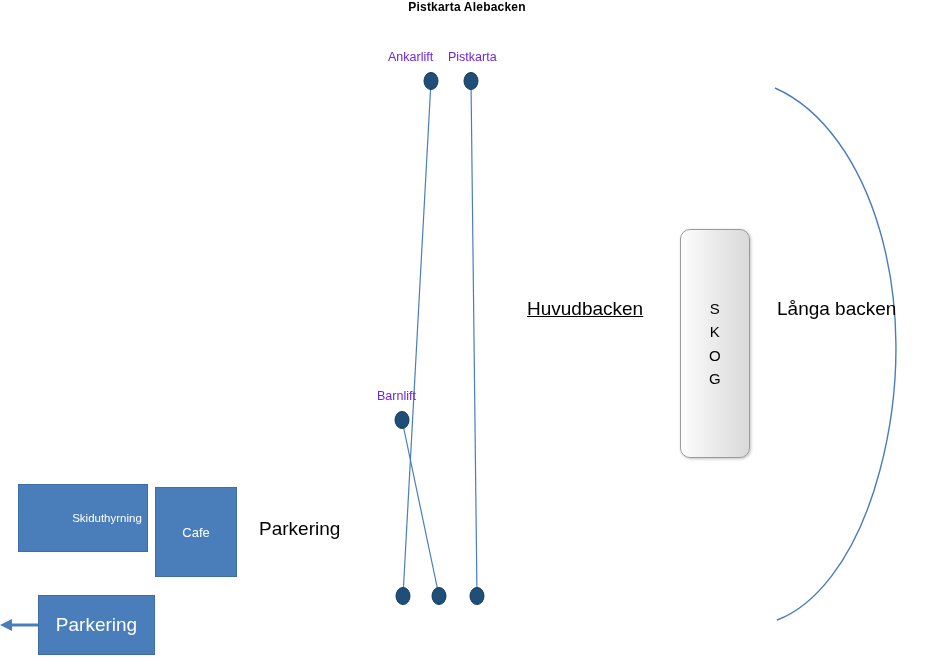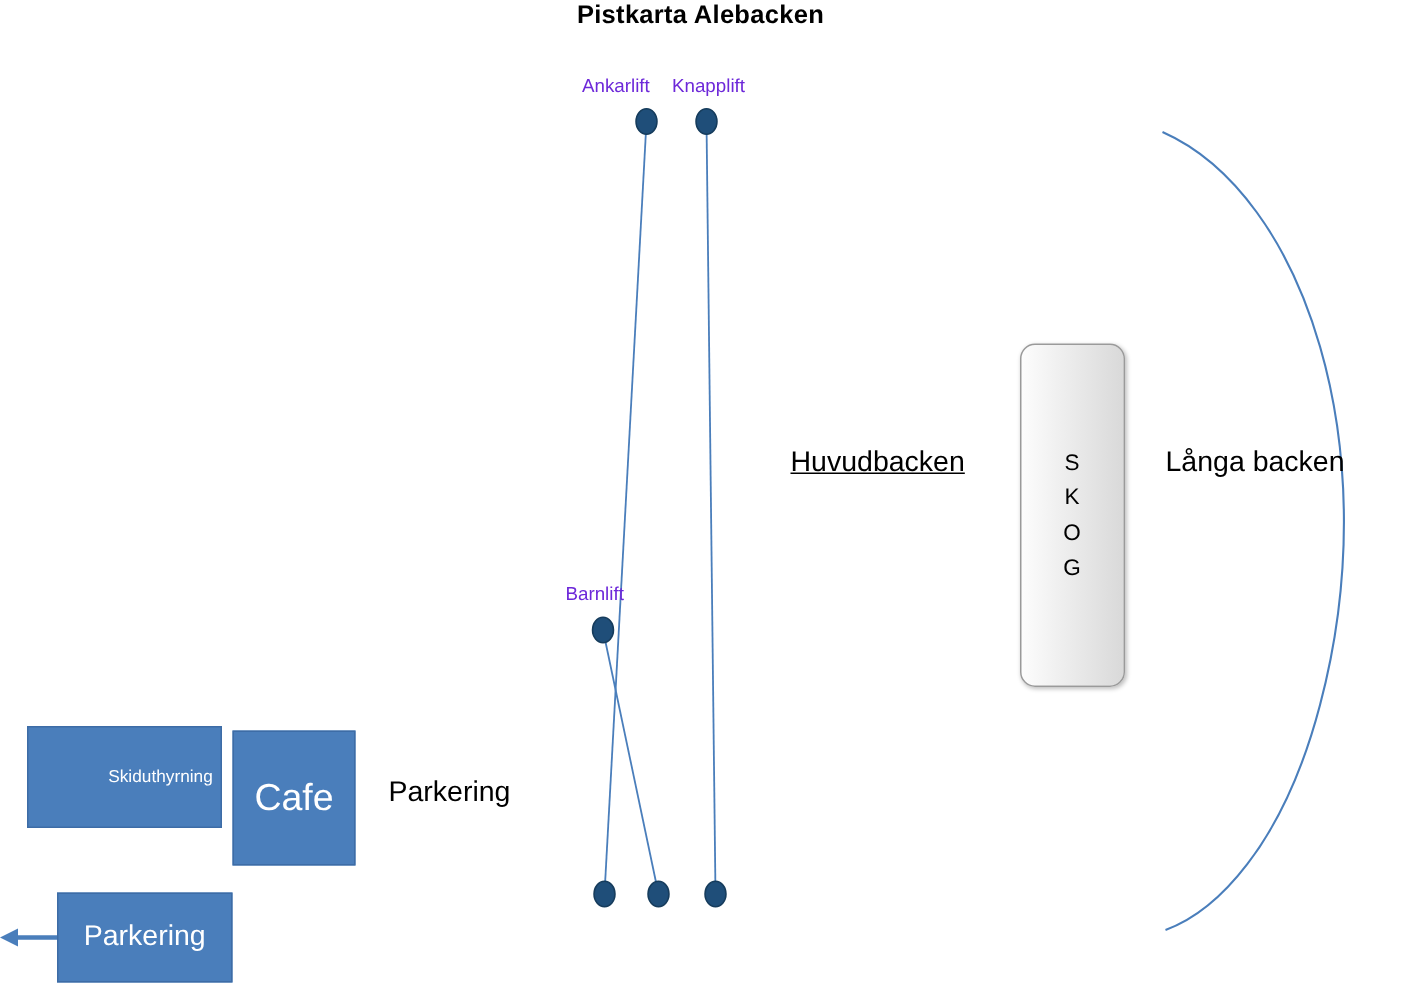--- a/index.html
+++ b/index.html
@@ -17,21 +17,21 @@
     height: 662px;
     overflow: hidden;
     background: #ffffff;
   }
   .map-title {
     position: absolute;
     left: 0;
     top: 0;
     width: 934px;
     text-align: center;
-    font-size: 17px;
+    font-size: 12px;
     font-weight: bold;
     letter-spacing: 0.2px;
   }
   svg.overlay {
     position: absolute;
     left: 0;
     top: 0;
     width: 934px;
     height: 662px;
   }
@@ -57,21 +57,21 @@
   }
   .box-blue {
     background: #4a7ebb;
     border: 1px solid #3d6ca6;
     color: #ffffff;
   }
   .box-rental {
     font-size: 11.5px;
   }
   .box-cafe {
-    font-size: 25px;
+    font-size: 13px;
   }
   .box-parking {
     font-size: 19px;
   }
   .forest-box {
     position: absolute;
     box-sizing: border-box;
     border: 1px solid #9a9a9a;
     border-radius: 10px;
     background: linear-gradient(to right, #fdfdfd 0%, #f0f0f0 35%, #d9d9d9 100%);
@@ -111,21 +111,21 @@
     <ellipse cx="439" cy="596" rx="7" ry="8.5" fill="#1f4e79" stroke="#163c5c" stroke-width="1"></ellipse>
     <ellipse cx="477" cy="596" rx="7" ry="8.5" fill="#1f4e79" stroke="#163c5c" stroke-width="1"></ellipse>
 
     <g>
       <line x1="38" y1="625" x2="8" y2="625" stroke="#4a7ebb" stroke-width="3"></line>
       <polygon points="0,625 12,619 12,631" fill="#4a7ebb"></polygon>
     </g>
   </svg>
 
   <div class="lift-label" style="left:388px; top:50px;">Ankarlift</div>
-  <div class="lift-label" style="left:448px; top:50px;">Knapplift</div>
+  <div class="lift-label" style="left:448px; top:50px;">Pistkarta</div>
   <div class="lift-label" style="left:377px; top:389px;">Barnlift</div>
 
   <div class="slope-label" style="left:527px; top:298px;text-decoration:underline;">Huvudbacken</div>
   <div class="slope-label" style="left:777px; top:298px;">Långa backen</div>
   <div class="slope-label" style="left:259px; top:518px;">Parkering</div>
 
   <div class="forest-box" style="left:680px; top:229px; width:70px; height:229px;">
     <span>S</span>
     <span>K</span>
     <span>O</span>

